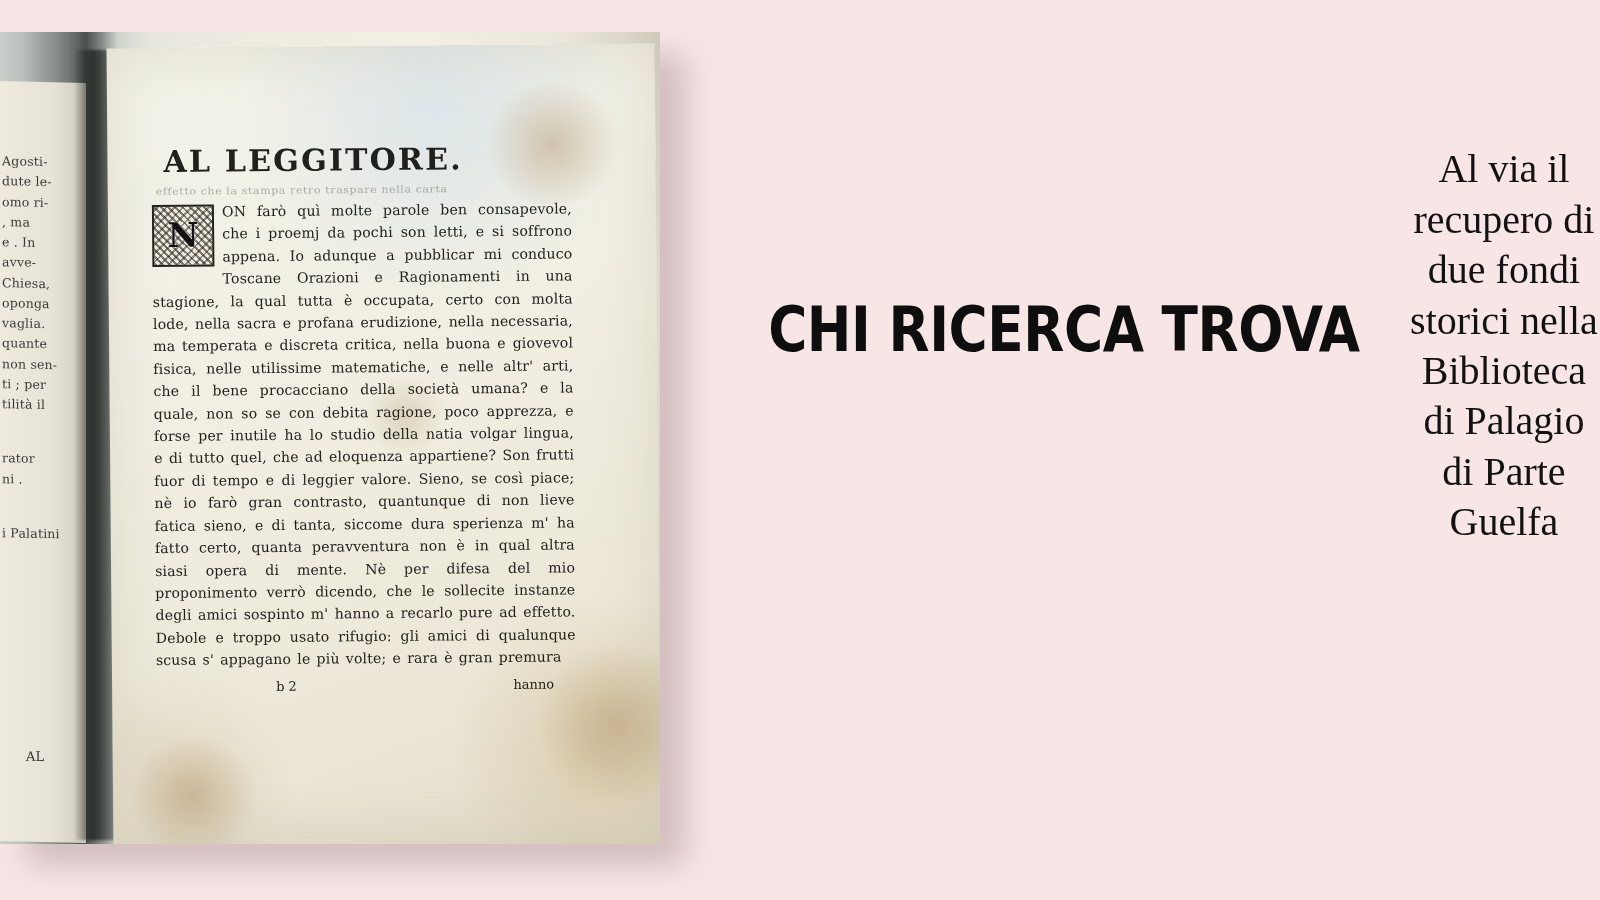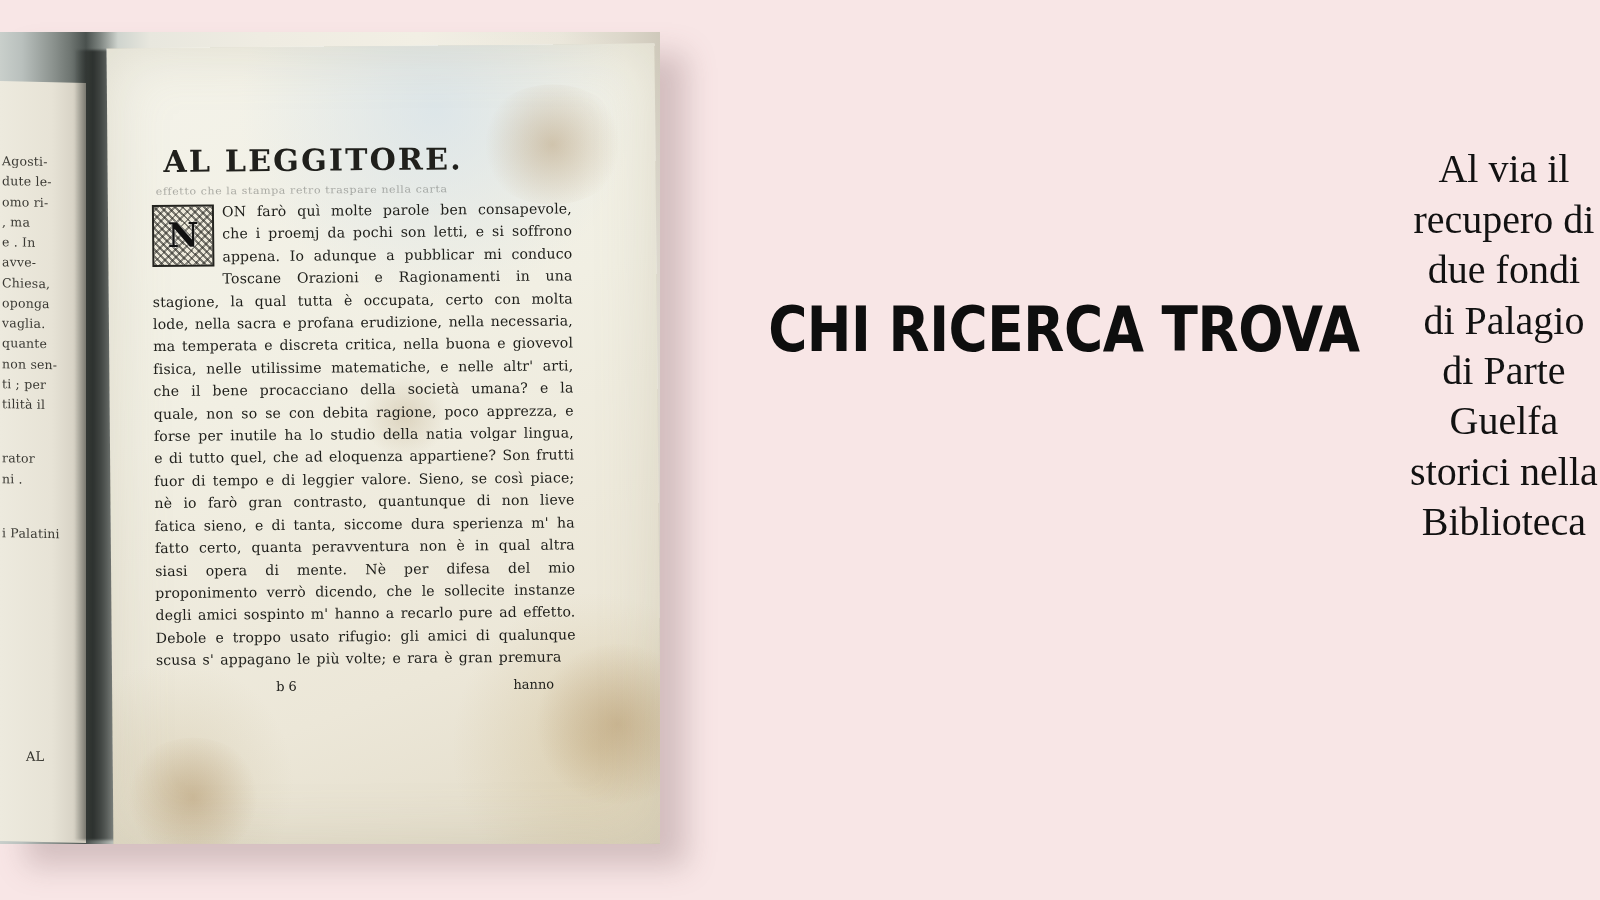--- a/index.html
+++ b/index.html
@@ -249,29 +249,29 @@
       <div class="foxing" style="left:420px; top:600px; width:170px; height:160px;"></div>
       <div class="foxing" style="left:10px; top:690px; width:140px; height:120px;"></div>
       <div class="foxing" style="left:250px; top:330px; width:90px; height:80px; background:radial-gradient(circle, rgba(150,120,70,0.22), rgba(150,120,70,0) 70%);"></div>
 
       <div class="page-content">
         <div class="page-head">AL LEGGITORE.</div>
         <div class="bleed-line">effetto che la stampa retro traspare nella carta</div>
         <div class="dropcap">N</div>
         <p class="body-text">ON farò quì molte parole ben consapevole, che i proemj da pochi son letti, e si soffrono appena. Io adunque a pubblicar mi conduco Toscane Orazioni e Ragionamenti in una stagione, la qual tutta è occupata, certo con molta lode, nella sacra e profana erudizione, nella necessaria, ma temperata e discreta critica, nella buona e giovevol fisica, nelle utilissime matematiche, e nelle altr' arti, che il bene procacciano della società umana? e la quale, non so se con debita ragione, poco apprezza, e forse per inutile ha lo studio della natia volgar lingua, e di tutto quel, che ad eloquenza appartiene? Son frutti fuor di tempo e di leggier valore. Sieno, se così piace; nè io farò gran contrasto, quantunque di non lieve fatica sieno, e di tanta, siccome dura sperienza m' ha fatto certo, quanta peravventura non è in qual altra siasi opera di mente. Nè per difesa del mio proponimento verrò dicendo, che le sollecite instanze degli amici sospinto m' hanno a recarlo pure ad effetto. Debole e troppo usato rifugio: gli amici di qualunque scusa s' appagano le più volte; e rara è gran premura</p>
         <div class="catchline">
-          <span>b 6</span>
+          <span>b 2</span>
           <span>hanno</span>
         </div>
       </div>
     </div>
   </div>
 
   <div class="text-col">
     <h1 class="headline">CHI RICERCA TROVA</h1>
     <div class="subhead">
       <div>Al via il recupero di due fondi</div>
+      <div>storici nella Biblioteca</div>
       <div>di Palagio di Parte Guelfa</div>
-      <div>storici nella Biblioteca</div>
     </div>
   </div>
 
 </div>
 
 </body></html>

